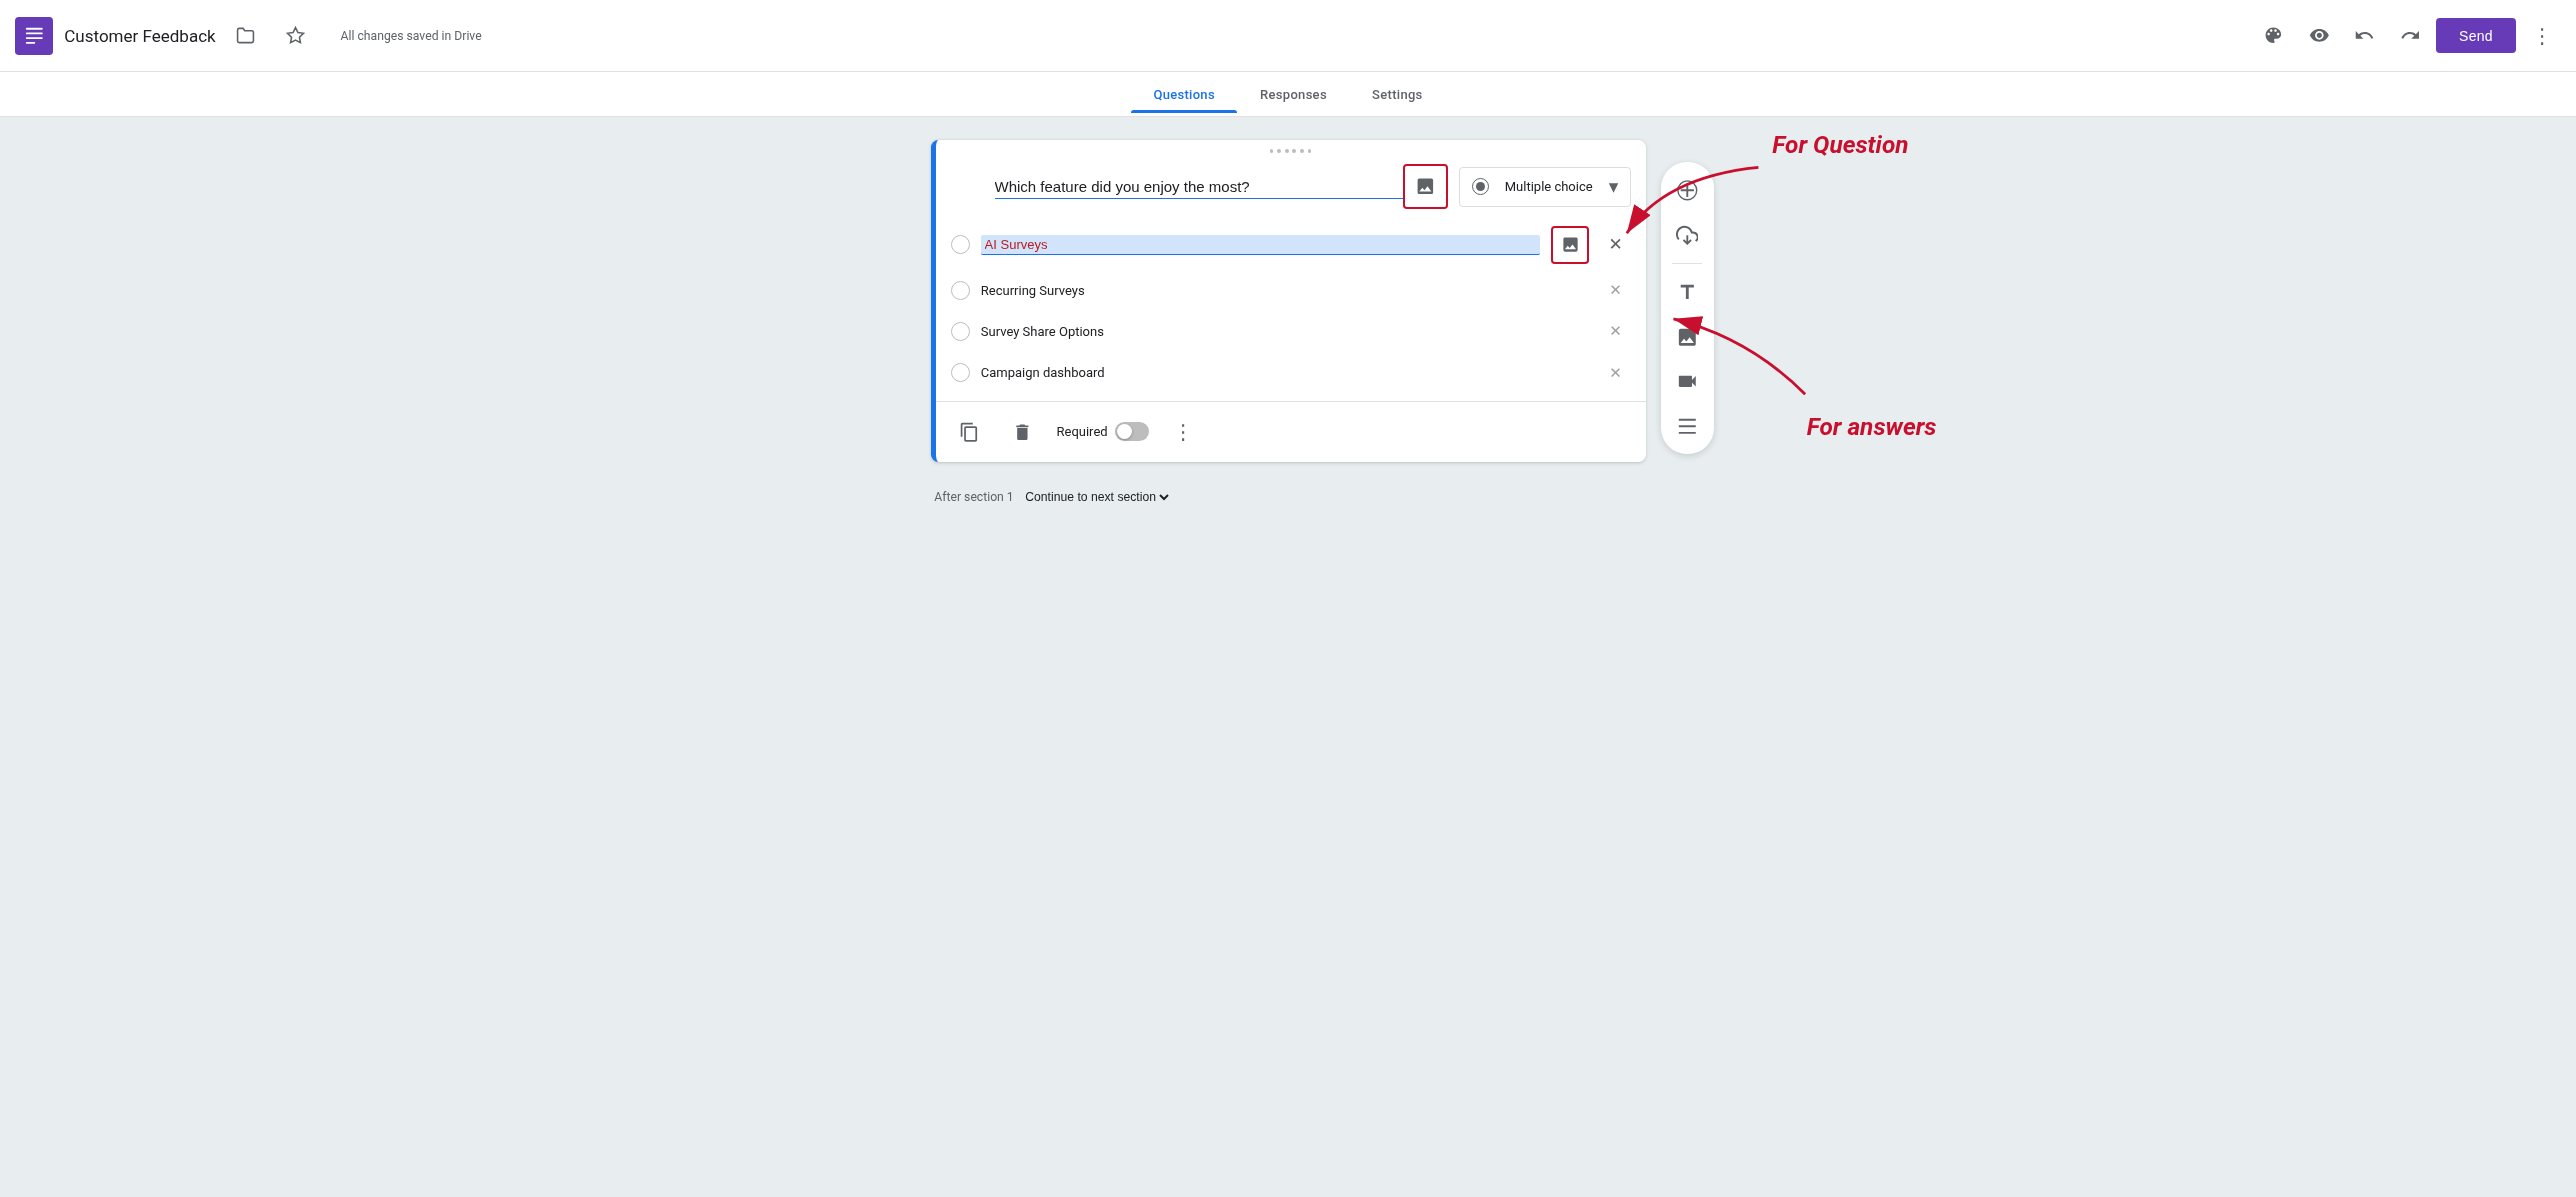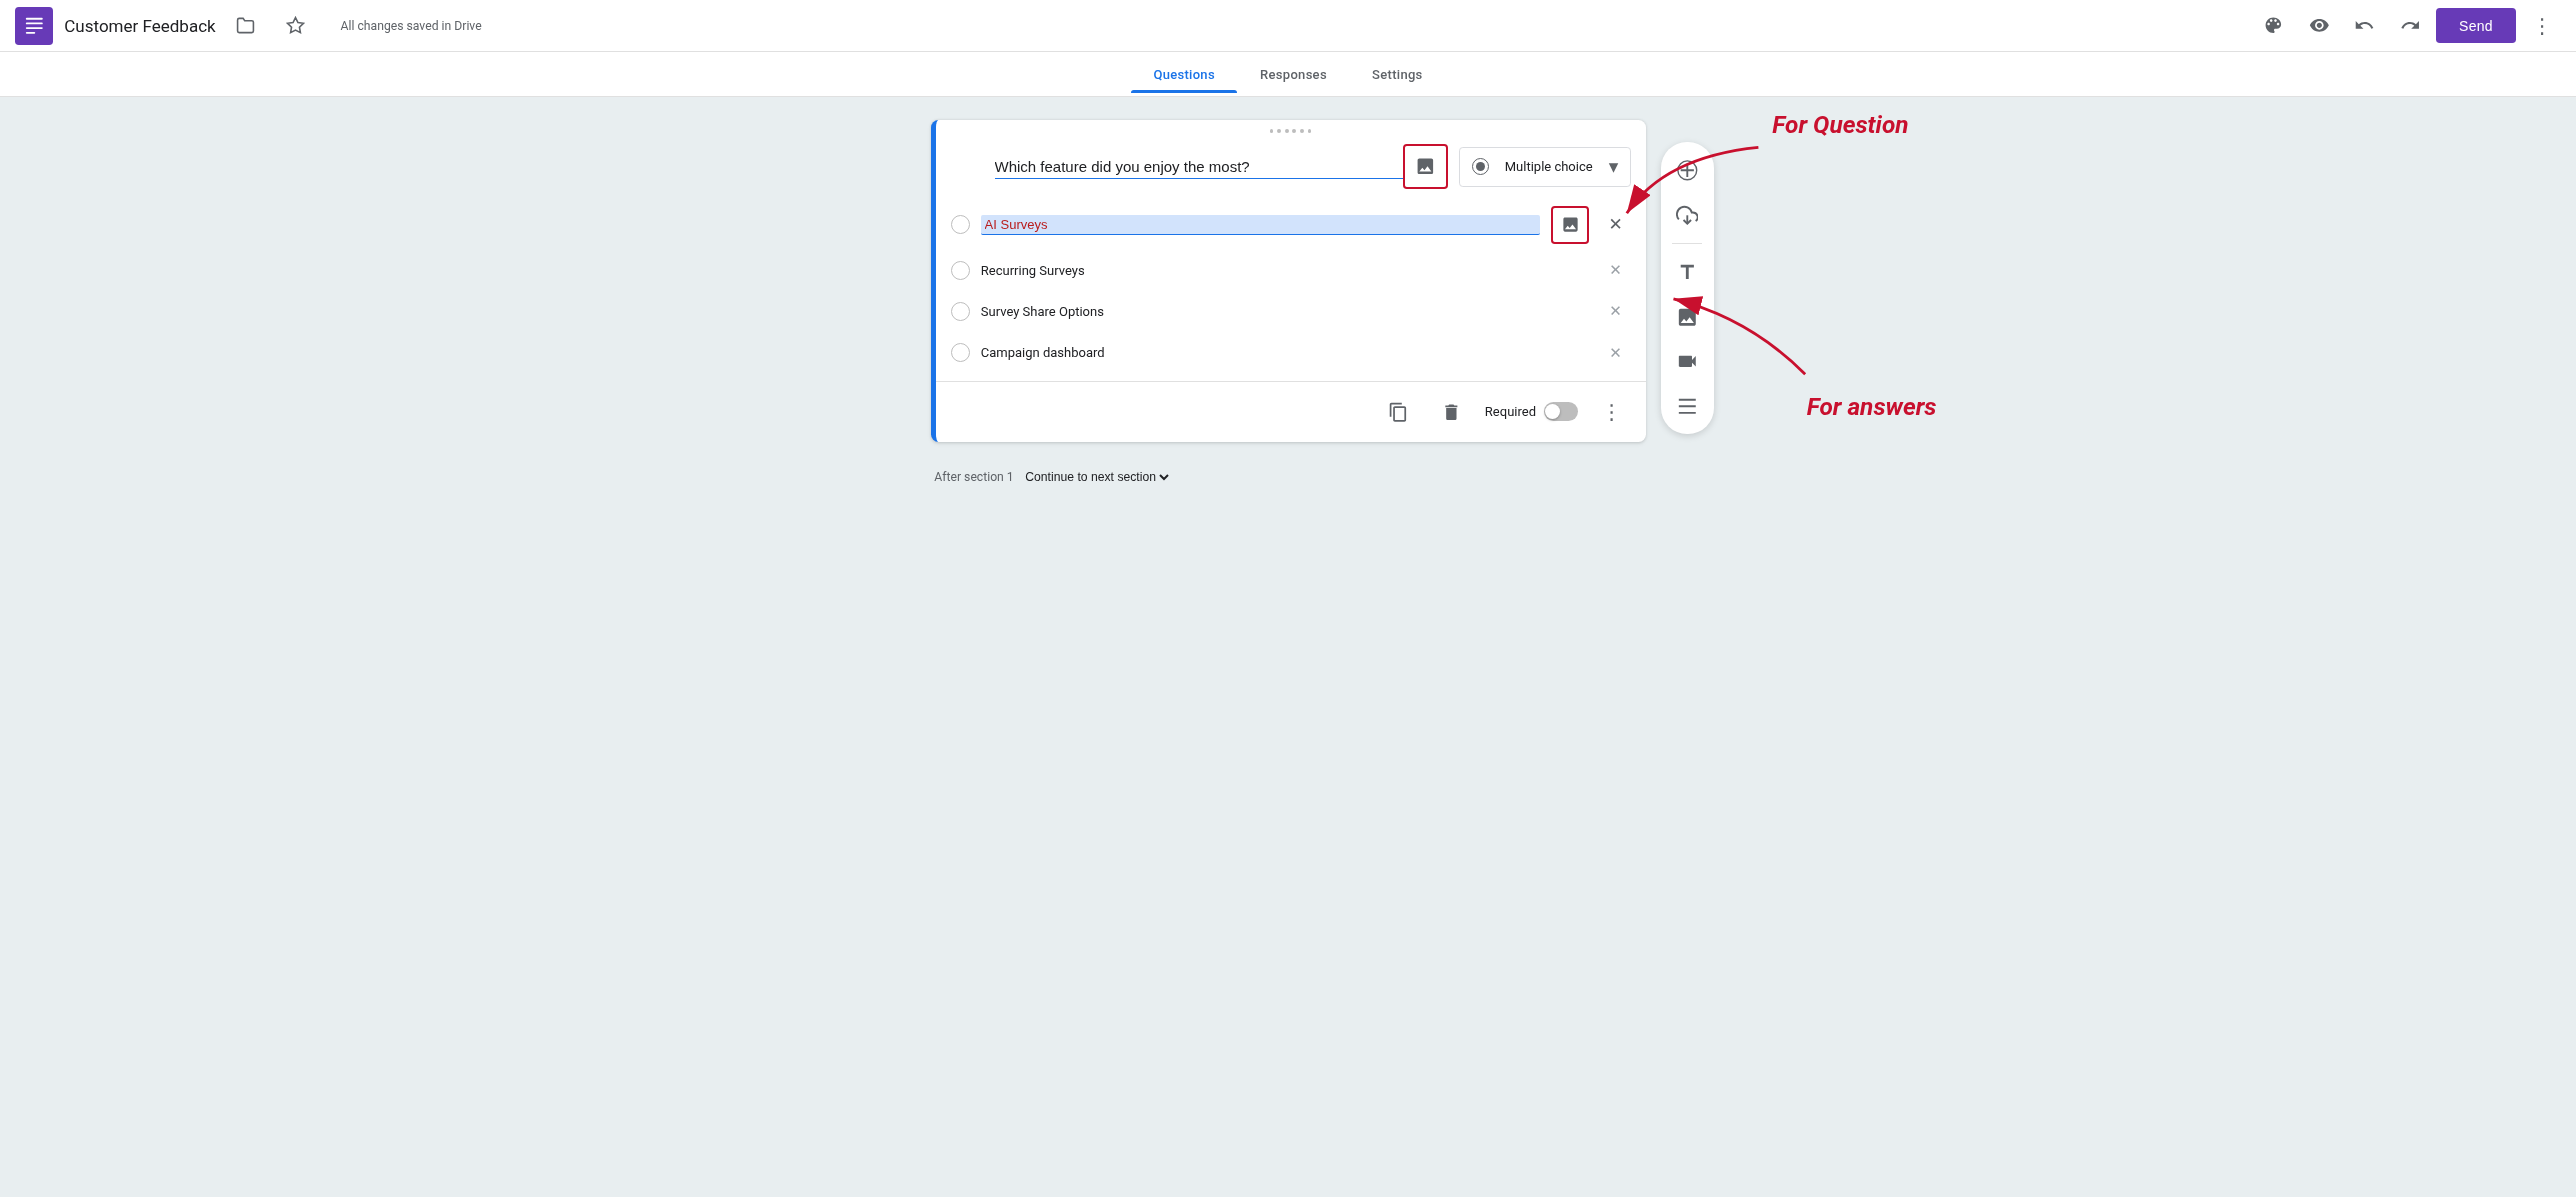--- a/index.html
+++ b/index.html
@@ -6,21 +6,21 @@
     body {
       font-family: 'Google Sans', Roboto, Arial, sans-serif;
       background: #e8eef0;
       min-height: 100vh;
       overflow-x: hidden;
     }
 
     
     .topbar {
       background: #fff;
-      height: 52px;
+      height: 72px;
       display: flex;
       align-items: center;
       padding: 0 15px;
       border-bottom: 0.9px solid #e0e0e0;
       position: relative;
       z-index: 10;
     }
     .topbar-left {
       display: flex;
       align-items: center;
@@ -299,21 +299,20 @@
       text-decoration: none;
     }
     .or-text { font-size: 13px; color: #9aa0a6; }
 
     
     .card-bottom {
       border-top: 0.9px solid #e0e0e0;
       padding: 11.3px 15px;
       display: flex;
       align-items: center;
-      justify-content: flex-end;
       gap: 15px;
     }
     .bottom-icon-btn {
       width: 38px; height: 38px;
       display: flex; align-items: center; justify-content: center;
       cursor: pointer;
       color: #5f6368;
       font-size: 19px;
       border: none;
       background: transparent;

